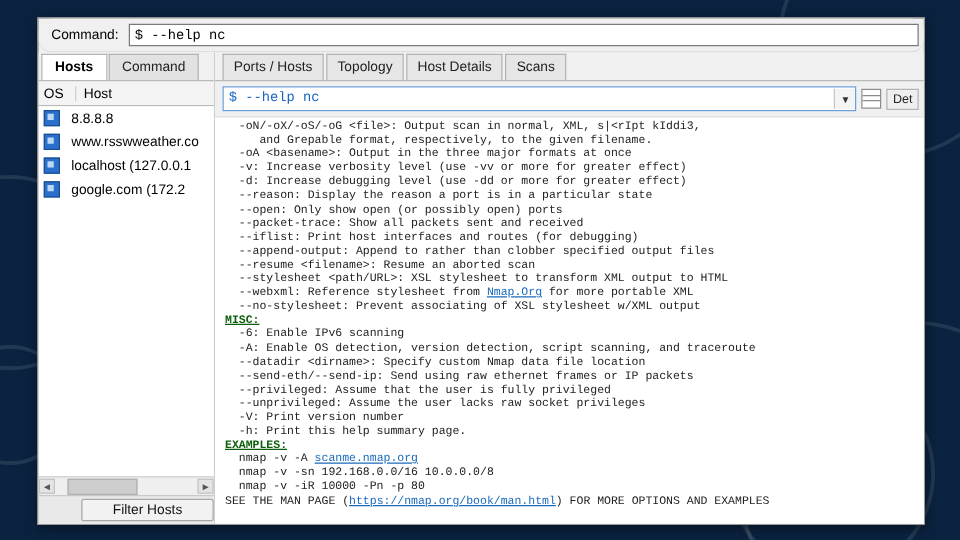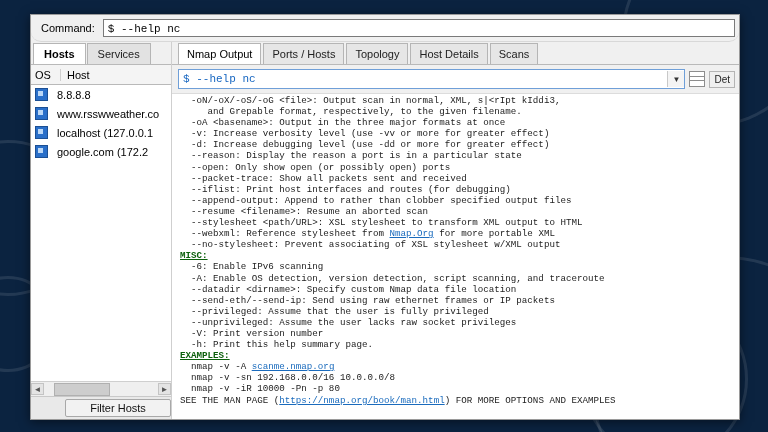--- a/index.html
+++ b/index.html
@@ -330,21 +330,21 @@
   <div class="command-bar">
     <span class="command-label">Command:</span>
     <div class="command-input">$ --help nc</div>
   </div>
 
   <div class="body-area">
 
     <div class="left-panel">
       <div class="tabs-row">
         <div class="tab active">Hosts</div>
-        <div class="tab">Services</div>
+        <div class="tab">Command</div>
       </div>
       <div class="host-header">
         <div class="col-os">OS</div>
         <div class="col-host">Host</div>
       </div>
       <div class="host-list">
         <div class="host-row">
           <span class="os-icon"></span>
           <span class="host-name">8.8.8.8</span>
         </div>
@@ -366,21 +366,20 @@
         <div class="thumb"></div>
         <div class="arrow" style="margin-left:auto">►</div>
       </div>
       <div class="filter-bar">
         <div class="filter-btn">Filter Hosts</div>
       </div>
     </div>
 
     <div class="right-panel">
       <div class="right-tabs">
-        <div class="rtab active">Nmap Output</div>
         <div class="rtab">Ports / Hosts</div>
         <div class="rtab">Topology</div>
         <div class="rtab">Host Details</div>
         <div class="rtab">Scans</div>
       </div>
 
       <div class="cmd-select-row">
         <div class="combo">
           <span class="combo-text">$ --help nc</span>
           <span class="combo-arrow">▼</span>

